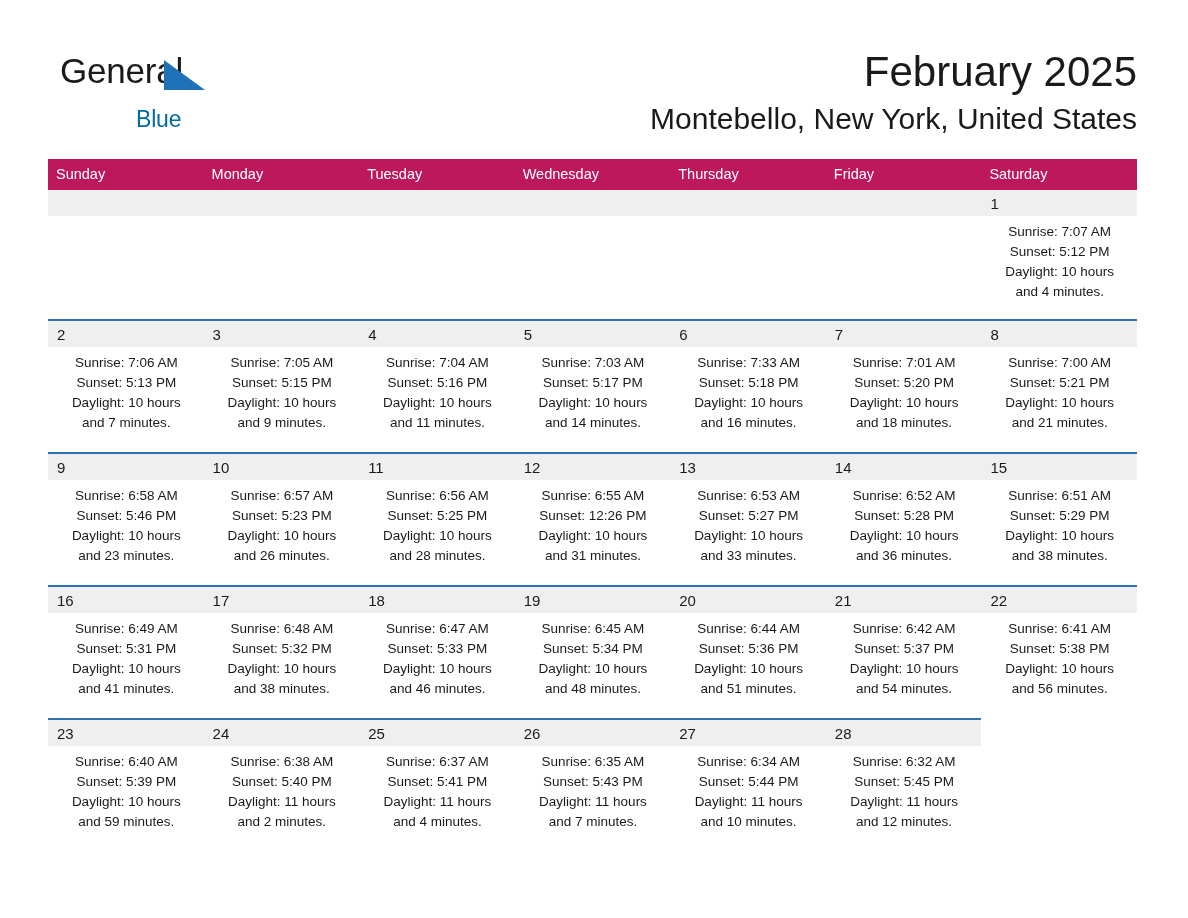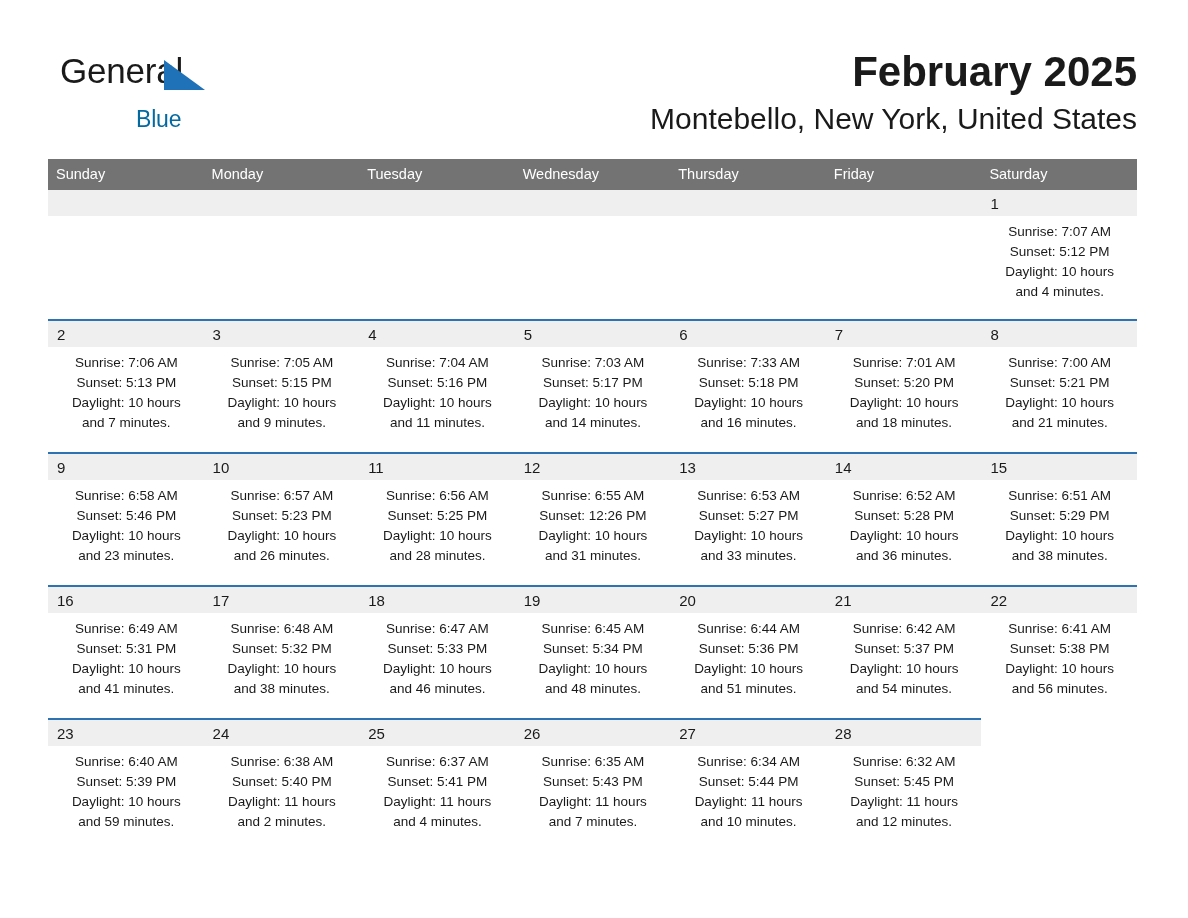--- a/index.html
+++ b/index.html
@@ -71,21 +71,21 @@
   .titles {
     position: absolute;
     right: 0;
     top: 0;
     text-align: right;
     width: 760px;
   }
   .cal-title {
     font-size: 42px;
     line-height: 52px;
-    font-weight: bold;
+    font-weight: normal;
     color: #1a1a1a;
     margin: 6px 0 0 0;
   }
   .cal-subtitle {
     font-size: 30px;
     line-height: 30px;
     font-weight: normal;
     color: #1a1a1a;
     margin: 6px 0 0 0;
   }
@@ -93,21 +93,21 @@
   
   .calendar {
     position: absolute;
     left: 48px;
     top: 159px;
     width: 1089px;
     border-collapse: collapse;
     table-layout: fixed;
   }
   .calendar th {
-    background: #737373;
+    background: #be185d;
     color: #ffffff;
     font-weight: normal;
     font-size: 14.5px;
     line-height: 18px;
     text-align: left;
     padding: 6px 0 7px 8px;
     height: 19px;
     box-sizing: border-box;
   }
   .calendar col.c { width: 155.57px; }

